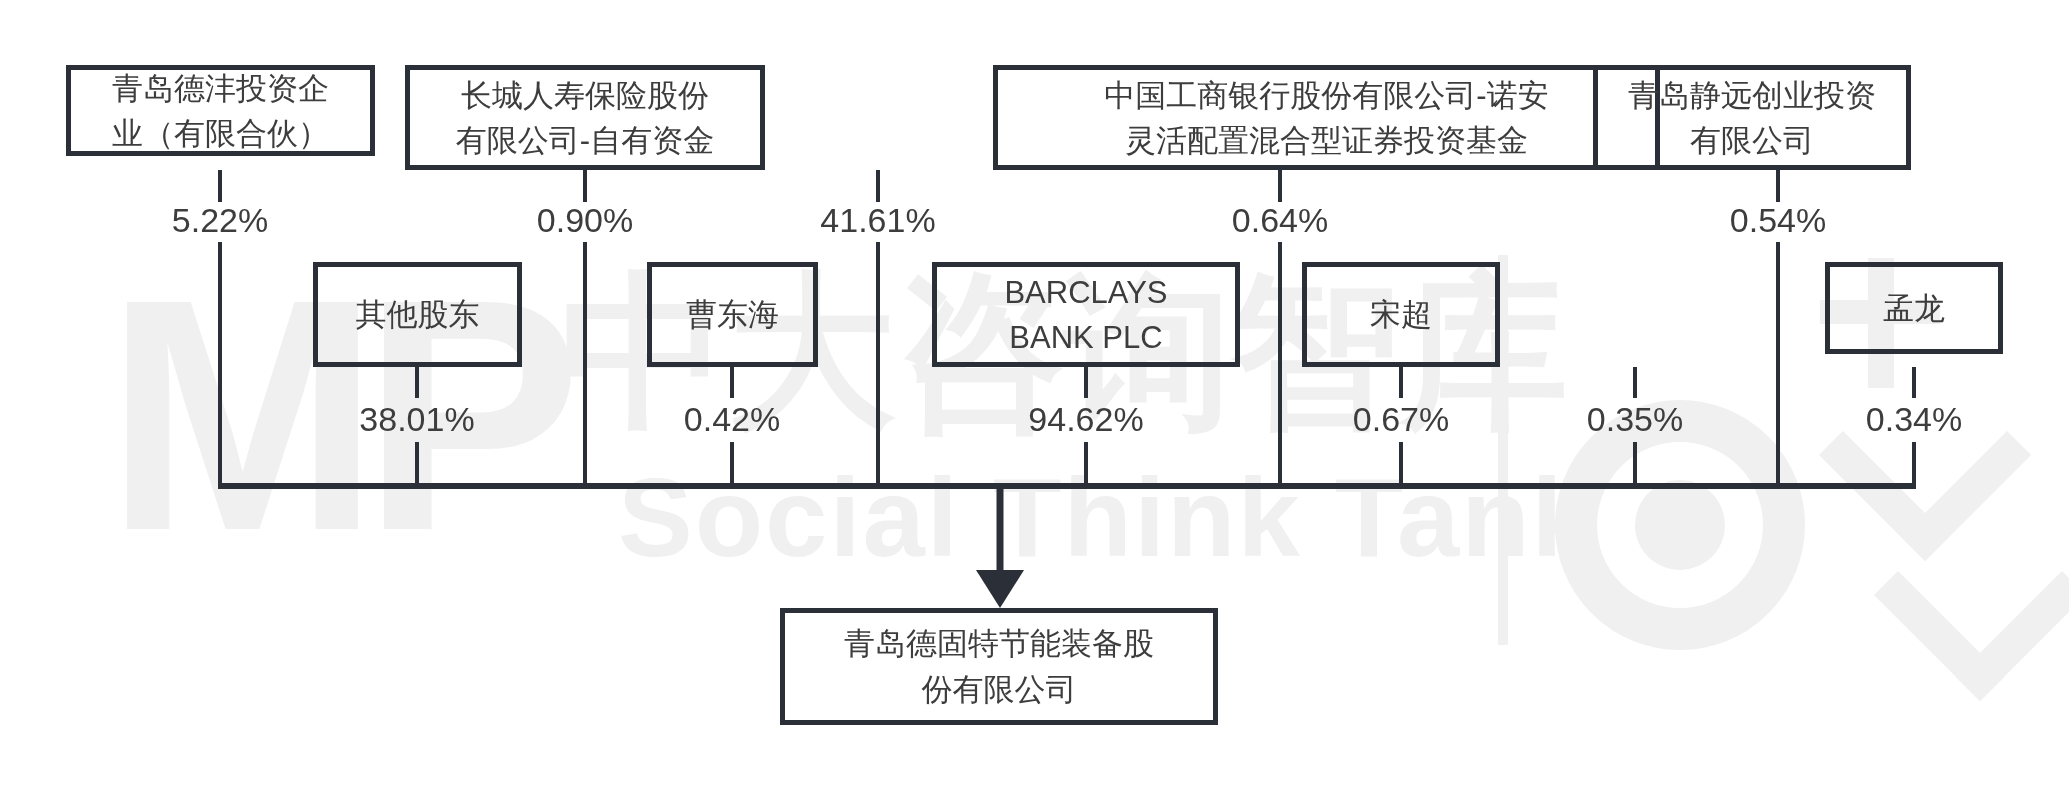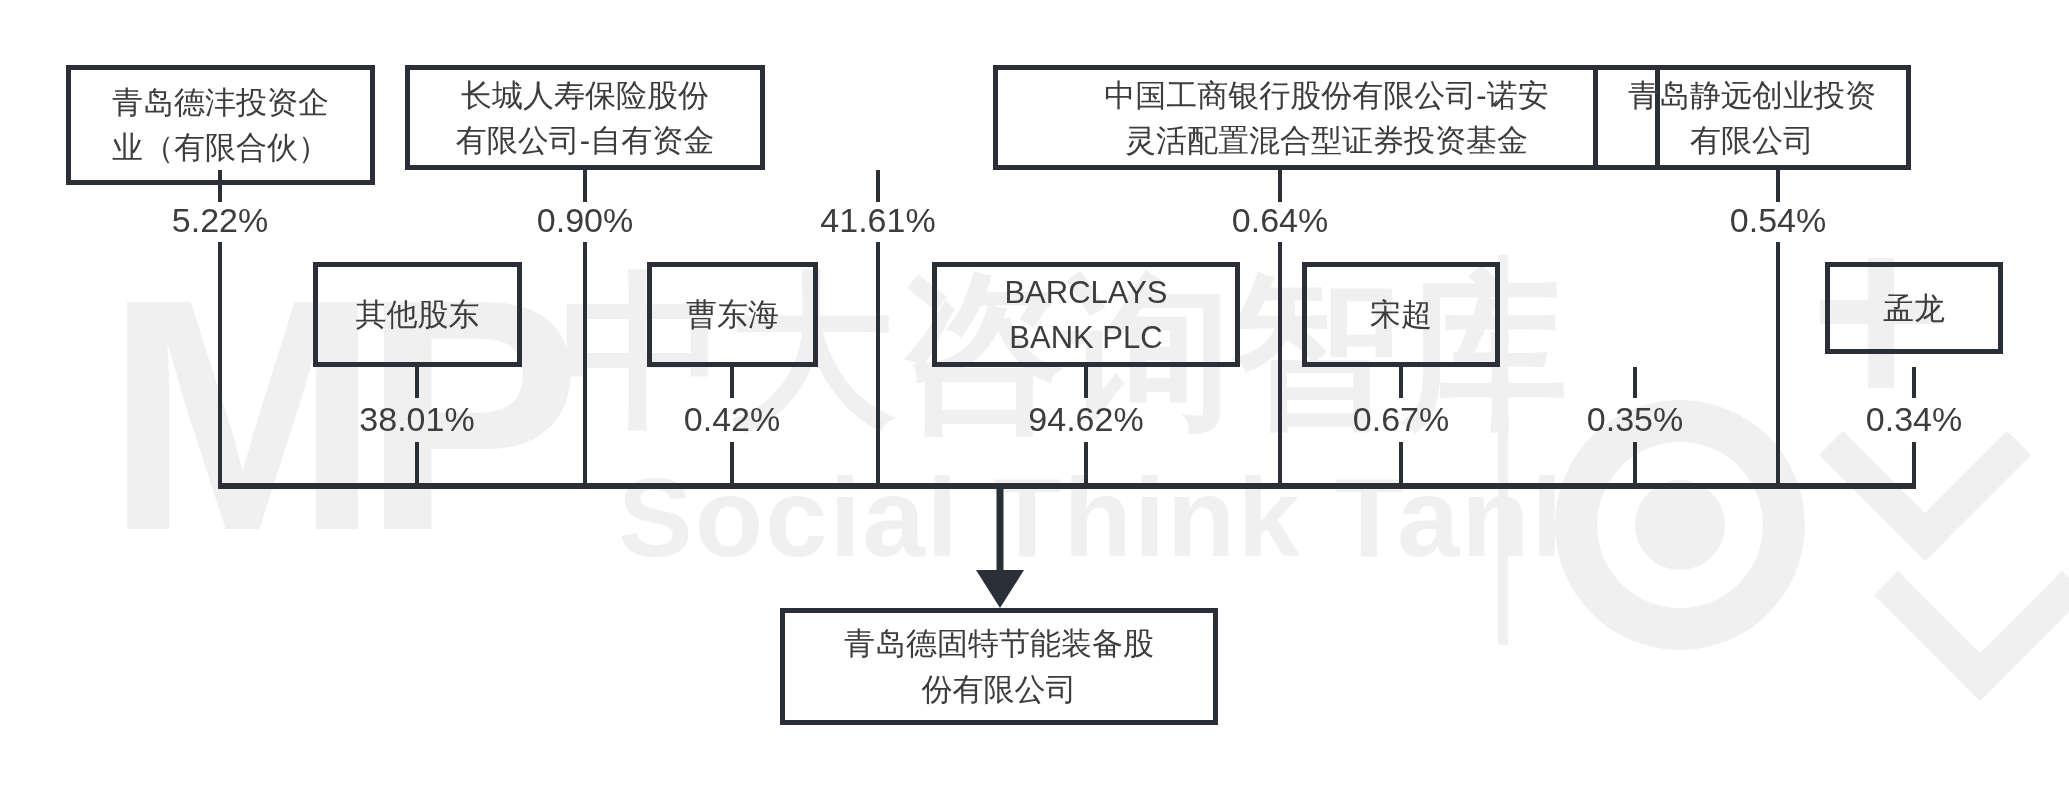--- a/index.html
+++ b/index.html
@@ -61,21 +61,21 @@
   <div class="wm wm-cn">中大咨询智库</div>
   <div class="wm wm-en">Social Think Tank</div>
   <div class="wm wm-bar"></div>
   <div class="wm wm-ring"></div>
   <div class="wm wm-ring-core"></div>
   <div class="wm wm-chev" style="position:absolute;left:1850px;top:380px;transform:rotate(-45deg);"></div>
   <div class="wm wm-chev" style="position:absolute;left:1905px;top:520px;transform:rotate(-45deg);"></div>
   <div class="wm wm-cross-v"></div>
   <div class="wm wm-cross-h"></div>
 
-  <div class="box" style="left:66px;top:65px;width:309px;height:120px">青岛德沣投资企
+  <div class="box" style="left:66px;top:65px;width:309px;height:91px">青岛德沣投资企
 业（有限合伙）</div>
   <div class="box" style="left:405px;top:65px;width:360px;height:105px">长城人寿保险股份
 有限公司-自有资金</div>
   <div class="box" style="left:993px;top:65px;width:667px;height:105px">中国工商银行股份有限公司-诺安
 灵活配置混合型证券投资基金</div>
   <div class="box" style="left:1593px;top:65px;width:318px;height:105px">青岛静远创业投资
 有限公司</div>
 
   <div class="vline" style="left:220px;top:170px;height:32px"></div>
   <div class="pct" style="left:220px;top:200px">5.22%</div>

